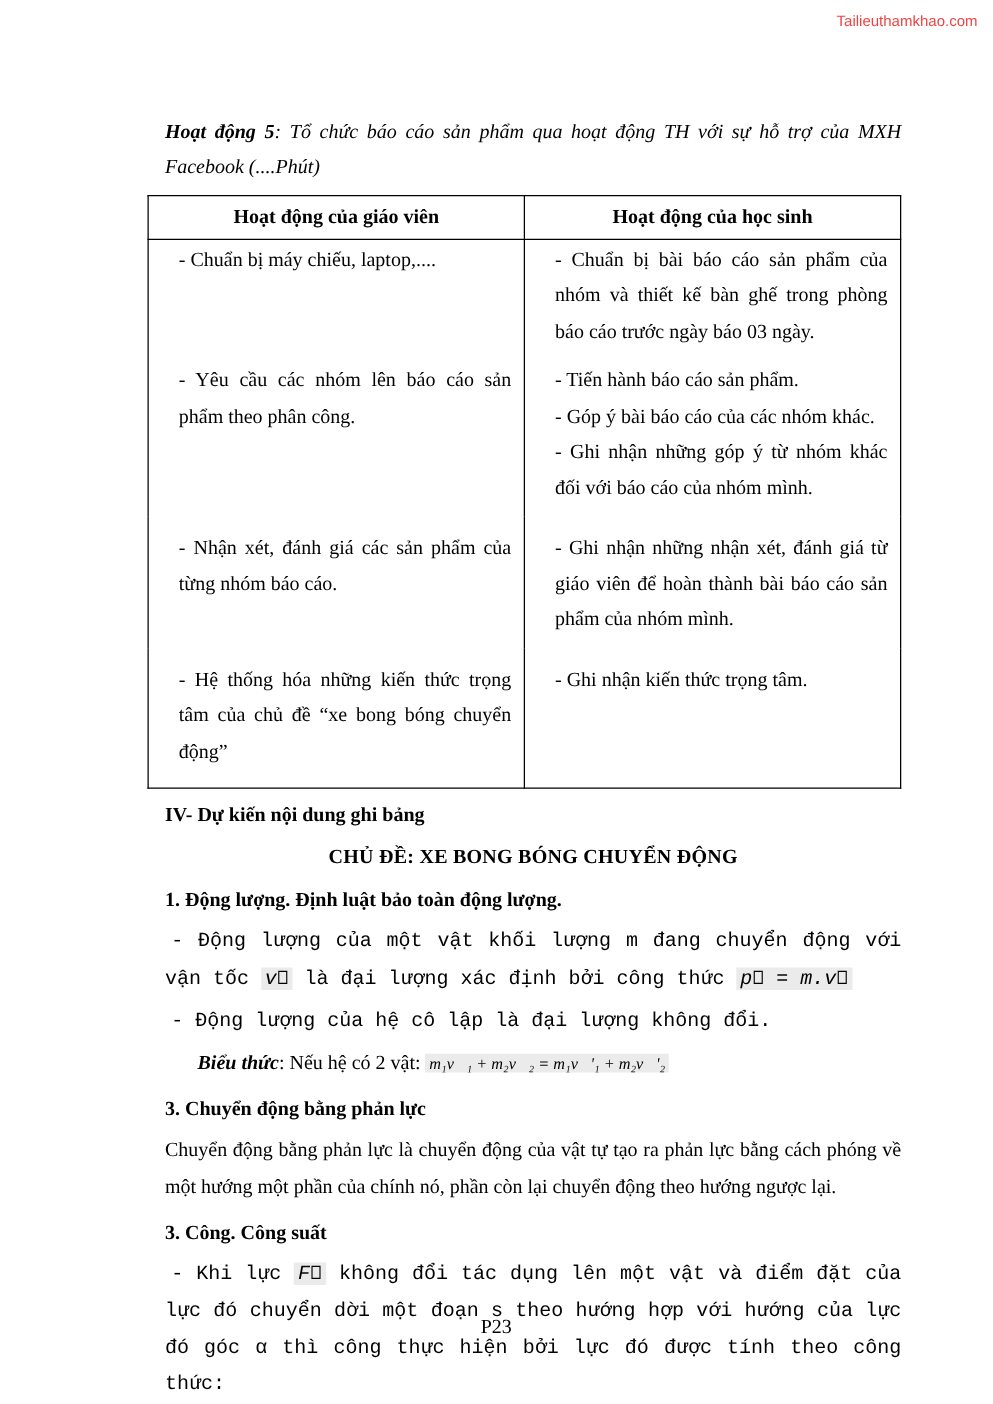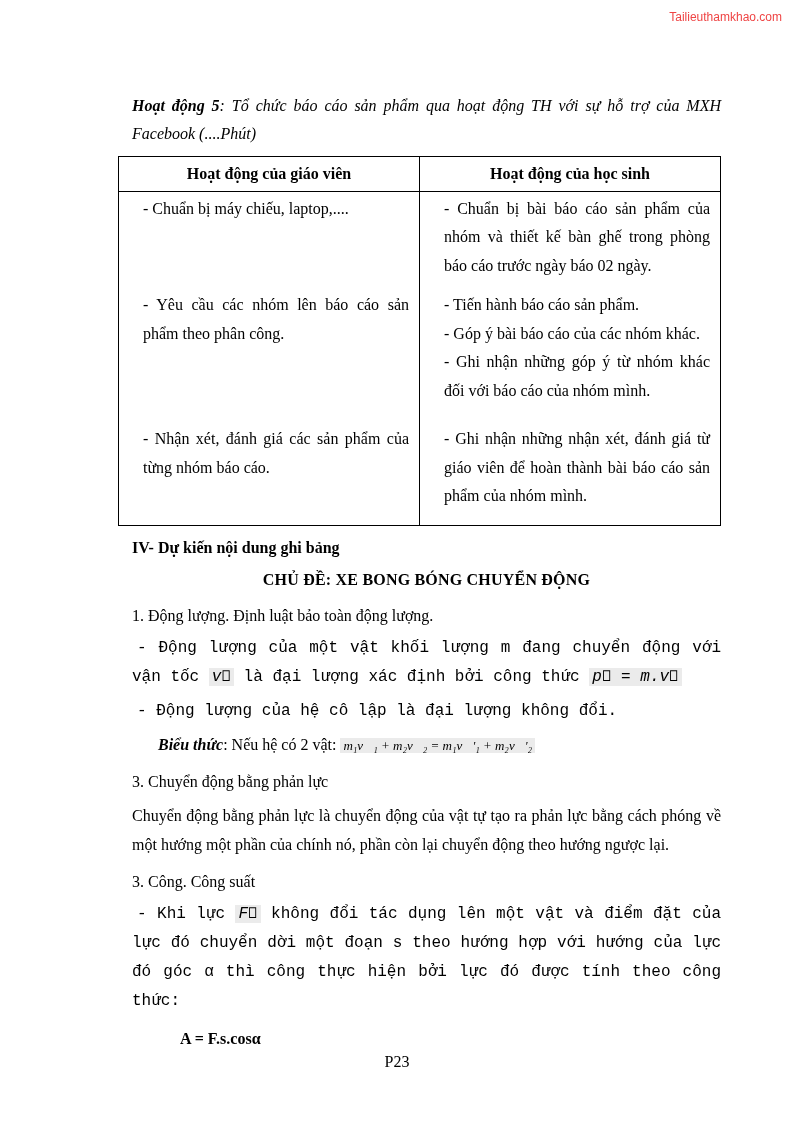--- a/index.html
+++ b/index.html
@@ -53,21 +53,21 @@
     padding: 3px 10px 8px 24px;
     line-height: 1.78;
     width: 50%;
   }
   table.activity-table tbody tr:last-child td { border-bottom: 1px solid #000; padding-bottom: 14px; }
   table.activity-table tr.gap-row td { padding-top: 12px; }
   td p { margin: 0; }
 
   .heading-iv { font-weight: bold; margin-top: 9px; line-height: 1.6; }
   .topic-title { font-weight: bold; text-align: center; margin-top: 7px; line-height: 1.6; letter-spacing: 0.2px; }
-  .sec-heading { font-weight: normal; margin-top: 9px; line-height: 1.7; }
+  .sec-heading { font-weight: bold; margin-top: 9px; line-height: 1.7; }
   p.body-par { text-align: justify; line-height: 1.82; margin-top: 5px; }
   p.dash-par { text-indent: 5px; font-family: Liberation Mono, monospace; }
   .bieuthuc-line { margin-top: 4px; margin-left: 26px; line-height: 1.82; }
   .bieuthuc-line .lbl { font-weight: bold; font-style: italic; }
   .formula {
     background: #ebebeb;
     font-style: italic;
     padding: 0 3px;
     white-space: nowrap;
     text-align: center;
@@ -97,39 +97,47 @@
         <th>Hoạt động của giáo viên</th>
         <th>Hoạt động của học sinh</th>
       </tr>
     </thead>
     <tbody>
       <tr>
         <td>
           <p>- Chuẩn bị máy chiếu, laptop,....</p>
         </td>
         <td>
-          <p>- Chuẩn bị bài báo cáo sản phẩm của nhóm và thiết kế bàn ghế trong phòng báo cáo trước ngày báo 02 ngày.</p>
+          <p>- Chuẩn bị bài báo cáo sản phẩm của nhóm và thiết kế bàn ghế trong phòng báo cáo trước ngày báo 03 ngày.</p>
         </td>
       </tr>
       <tr>
         <td>
           <p>- Yêu cầu các nhóm lên báo cáo sản phẩm theo phân công.</p>
         </td>
         <td>
           <p>- Tiến hành báo cáo sản phẩm.</p>
           <p>- Góp ý bài báo cáo của các nhóm khác.</p>
           <p>- Ghi nhận những góp ý từ nhóm khác đối với báo cáo của nhóm mình.</p>
         </td>
       </tr>
       <tr class="gap-row">
         <td>
           <p>- Nhận xét, đánh giá các sản phẩm của từng nhóm báo cáo.</p>
         </td>
         <td>
           <p>- Ghi nhận những nhận xét, đánh giá từ giáo viên để hoàn thành bài báo cáo sản phẩm của nhóm mình.</p>
+        </td>
+      </tr>
+      <tr class="gap-row">
+        <td>
+          <p>- Hệ thống hóa những kiến thức trọng tâm của chủ đề “xe bong bóng chuyển động”</p>
+        </td>
+        <td>
+          <p>- Ghi nhận kiến thức trọng tâm.</p>
         </td>
       </tr>
     </tbody>
   </table>
 
   <p class="heading-iv">IV- Dự kiến nội dung ghi bảng</p>
 
   <p class="topic-title">CHỦ ĐỀ: XE BONG BÓNG CHUYỂN ĐỘNG</p>
 
   <p class="sec-heading">1. Động lượng. Định luật bảo toàn động lượng.</p>

